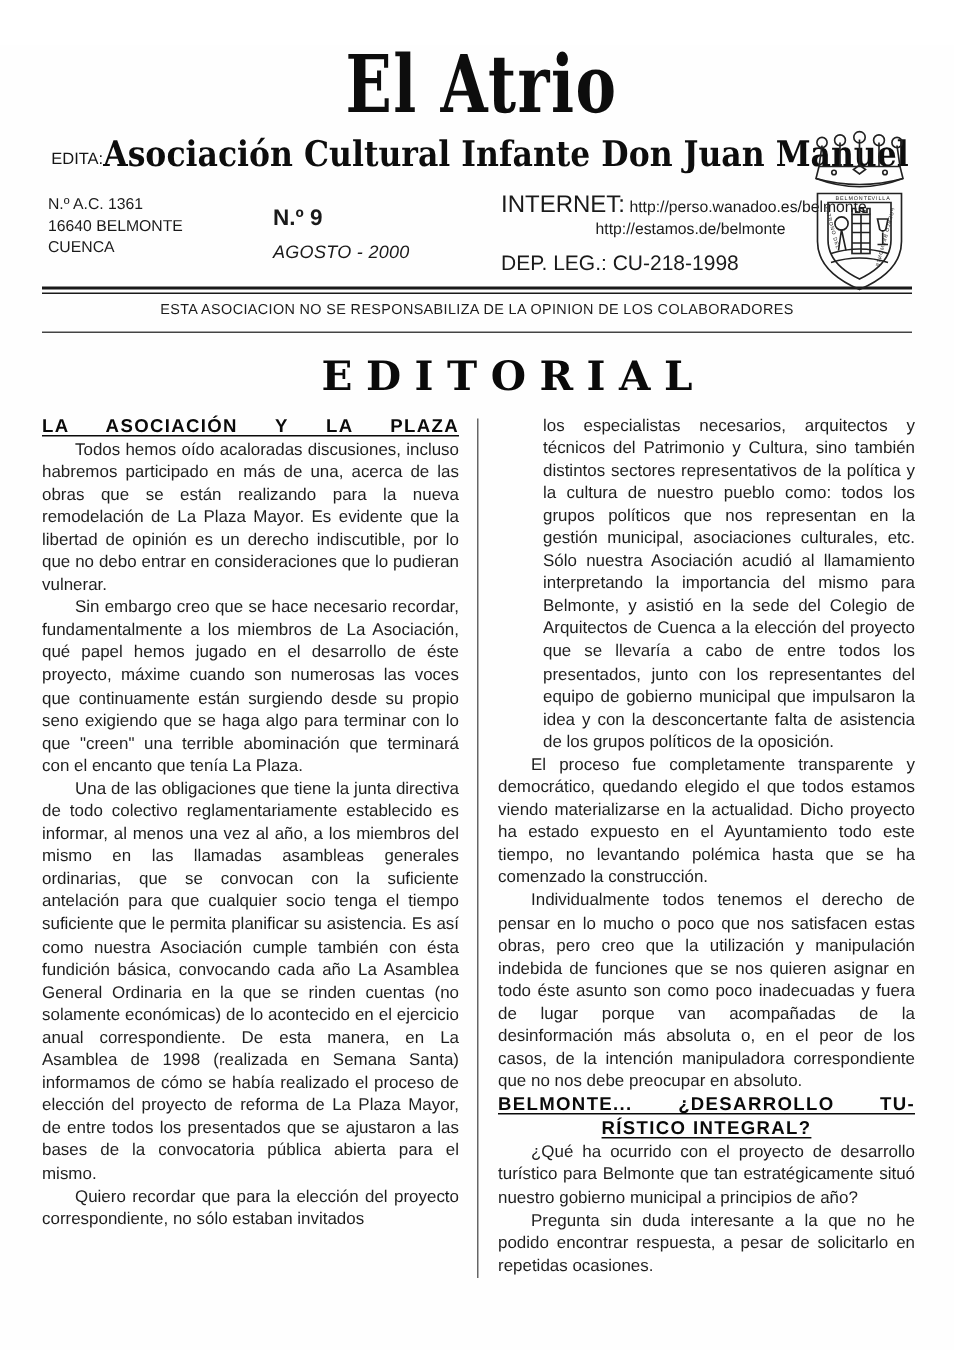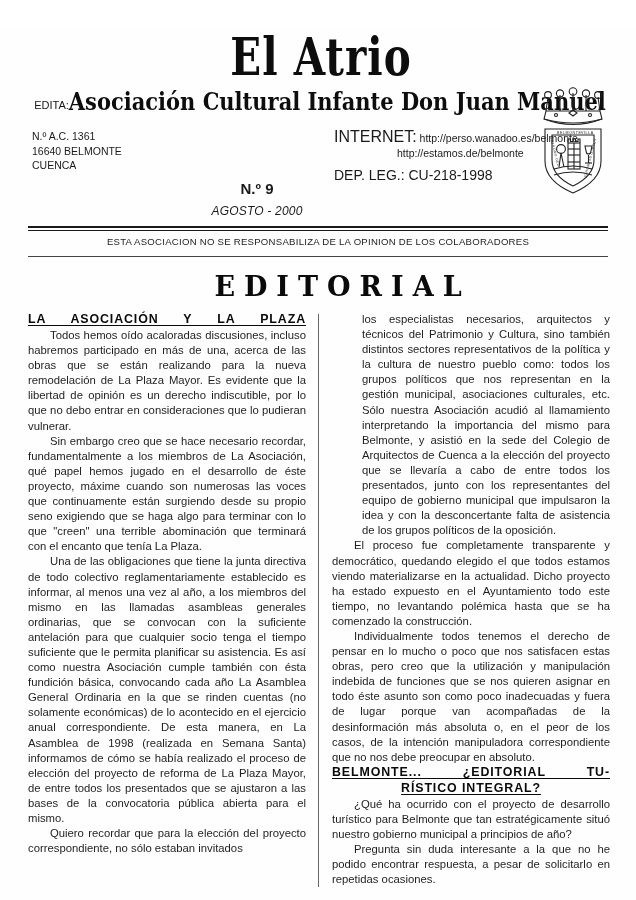--- a/index.html
+++ b/index.html
@@ -80,23 +80,21 @@
   }
   .info-left {
     width: 150px;
     flex: 0 0 150px;
     color: #1a1a1a;
   }
   .info-left div { white-space: nowrap; }
   .info-center {
     flex: 0 0 150px;
     width: 150px;
-    text-align: center;
     padding-top: 10px;
-    margin-top: 43px;
   }
   .issue-no {
     font-size: 15px;
     font-weight: bold;
     letter-spacing: 0px;
   }
   .issue-date {
     font-size: 12px;
     font-style: italic;
     font-weight: normal;
@@ -313,21 +311,21 @@
       <p>Una de las obligaciones que tiene la junta directiva de todo colectivo reglamentariamente establecido es informar, al menos una vez al año, a los miembros del mismo en las llamadas asambleas generales ordinarias, que se convocan con la suficiente antelación para que cualquier socio tenga el tiempo suficiente que le permita planificar su asistencia. Es así como nuestra Asociación cumple también con ésta fundición básica, convocando cada año La Asamblea General Ordinaria en la que se rinden cuentas (no solamente económicas) de lo acontecido en el ejercicio anual correspondiente. De esta manera, en La Asamblea de 1998 (realizada en Semana Santa) informamos de cómo se había realizado el proceso de elección del proyecto de reforma de La Plaza Mayor, de entre todos los presentados que se ajustaron a las bases de la convocatoria pública abierta para el mismo.</p>
       <p>Quiero recordar que para la elección del proyecto correspondiente, no sólo estaban invitados</p>
     </div>
 
     <div class="col-divider"></div>
 
     <div class="col col-right">
       <p class="no-indent">los especialistas necesarios, arquitectos y técnicos del Patrimonio y Cultura, sino también distintos sectores representativos de la política y la cultura de nuestro pueblo como: todos los grupos políticos que nos representan en la gestión municipal, asociaciones culturales, etc. Sólo nuestra Asociación acudió al llamamiento interpretando la importancia del mismo para Belmonte, y asistió en la sede del Colegio de Arquitectos de Cuenca a la elección del proyecto que se llevaría a cabo de entre todos los presentados, junto con los representantes del equipo de gobierno municipal que impulsaron la idea y con la desconcertante falta de asistencia de los grupos políticos de la oposición.</p>
       <p>El proceso fue completamente transparente y democrático, quedando elegido el que todos estamos viendo materializarse en la actualidad. Dicho proyecto ha estado expuesto en el Ayuntamiento todo este tiempo, no levantando polémica hasta que se ha comenzado la construcción.</p>
       <p>Individualmente todos tenemos el derecho de pensar en lo mucho o poco que nos satisfacen estas obras, pero creo que la utilización y manipulación indebida de funciones que se nos quieren asignar en todo éste asunto son como poco inadecuadas y fuera de lugar porque van acompañadas de la desinformación más absoluta o, en el peor de los casos, de la intención manipuladora correspondiente que no nos debe preocupar en absoluto.</p>
-      <div class="section-title spread">BELMONTE... ¿EDITORIAL TU-</div>
+      <div class="section-title spread">BELMONTE... ¿DESARROLLO TU-</div>
       <div class="section-title">RÍSTICO INTEGRAL?</div>
       <p>¿Qué ha ocurrido con el proyecto de desarrollo turístico para Belmonte que tan estratégicamente situó nuestro gobierno municipal a principios de año?</p>
       <p>Pregunta sin duda interesante a la que no he podido encontrar respuesta, a pesar de solicitarlo en repetidas ocasiones.</p>
     </div>
 
   </div>
 
 </div>
 
 </body></html>

